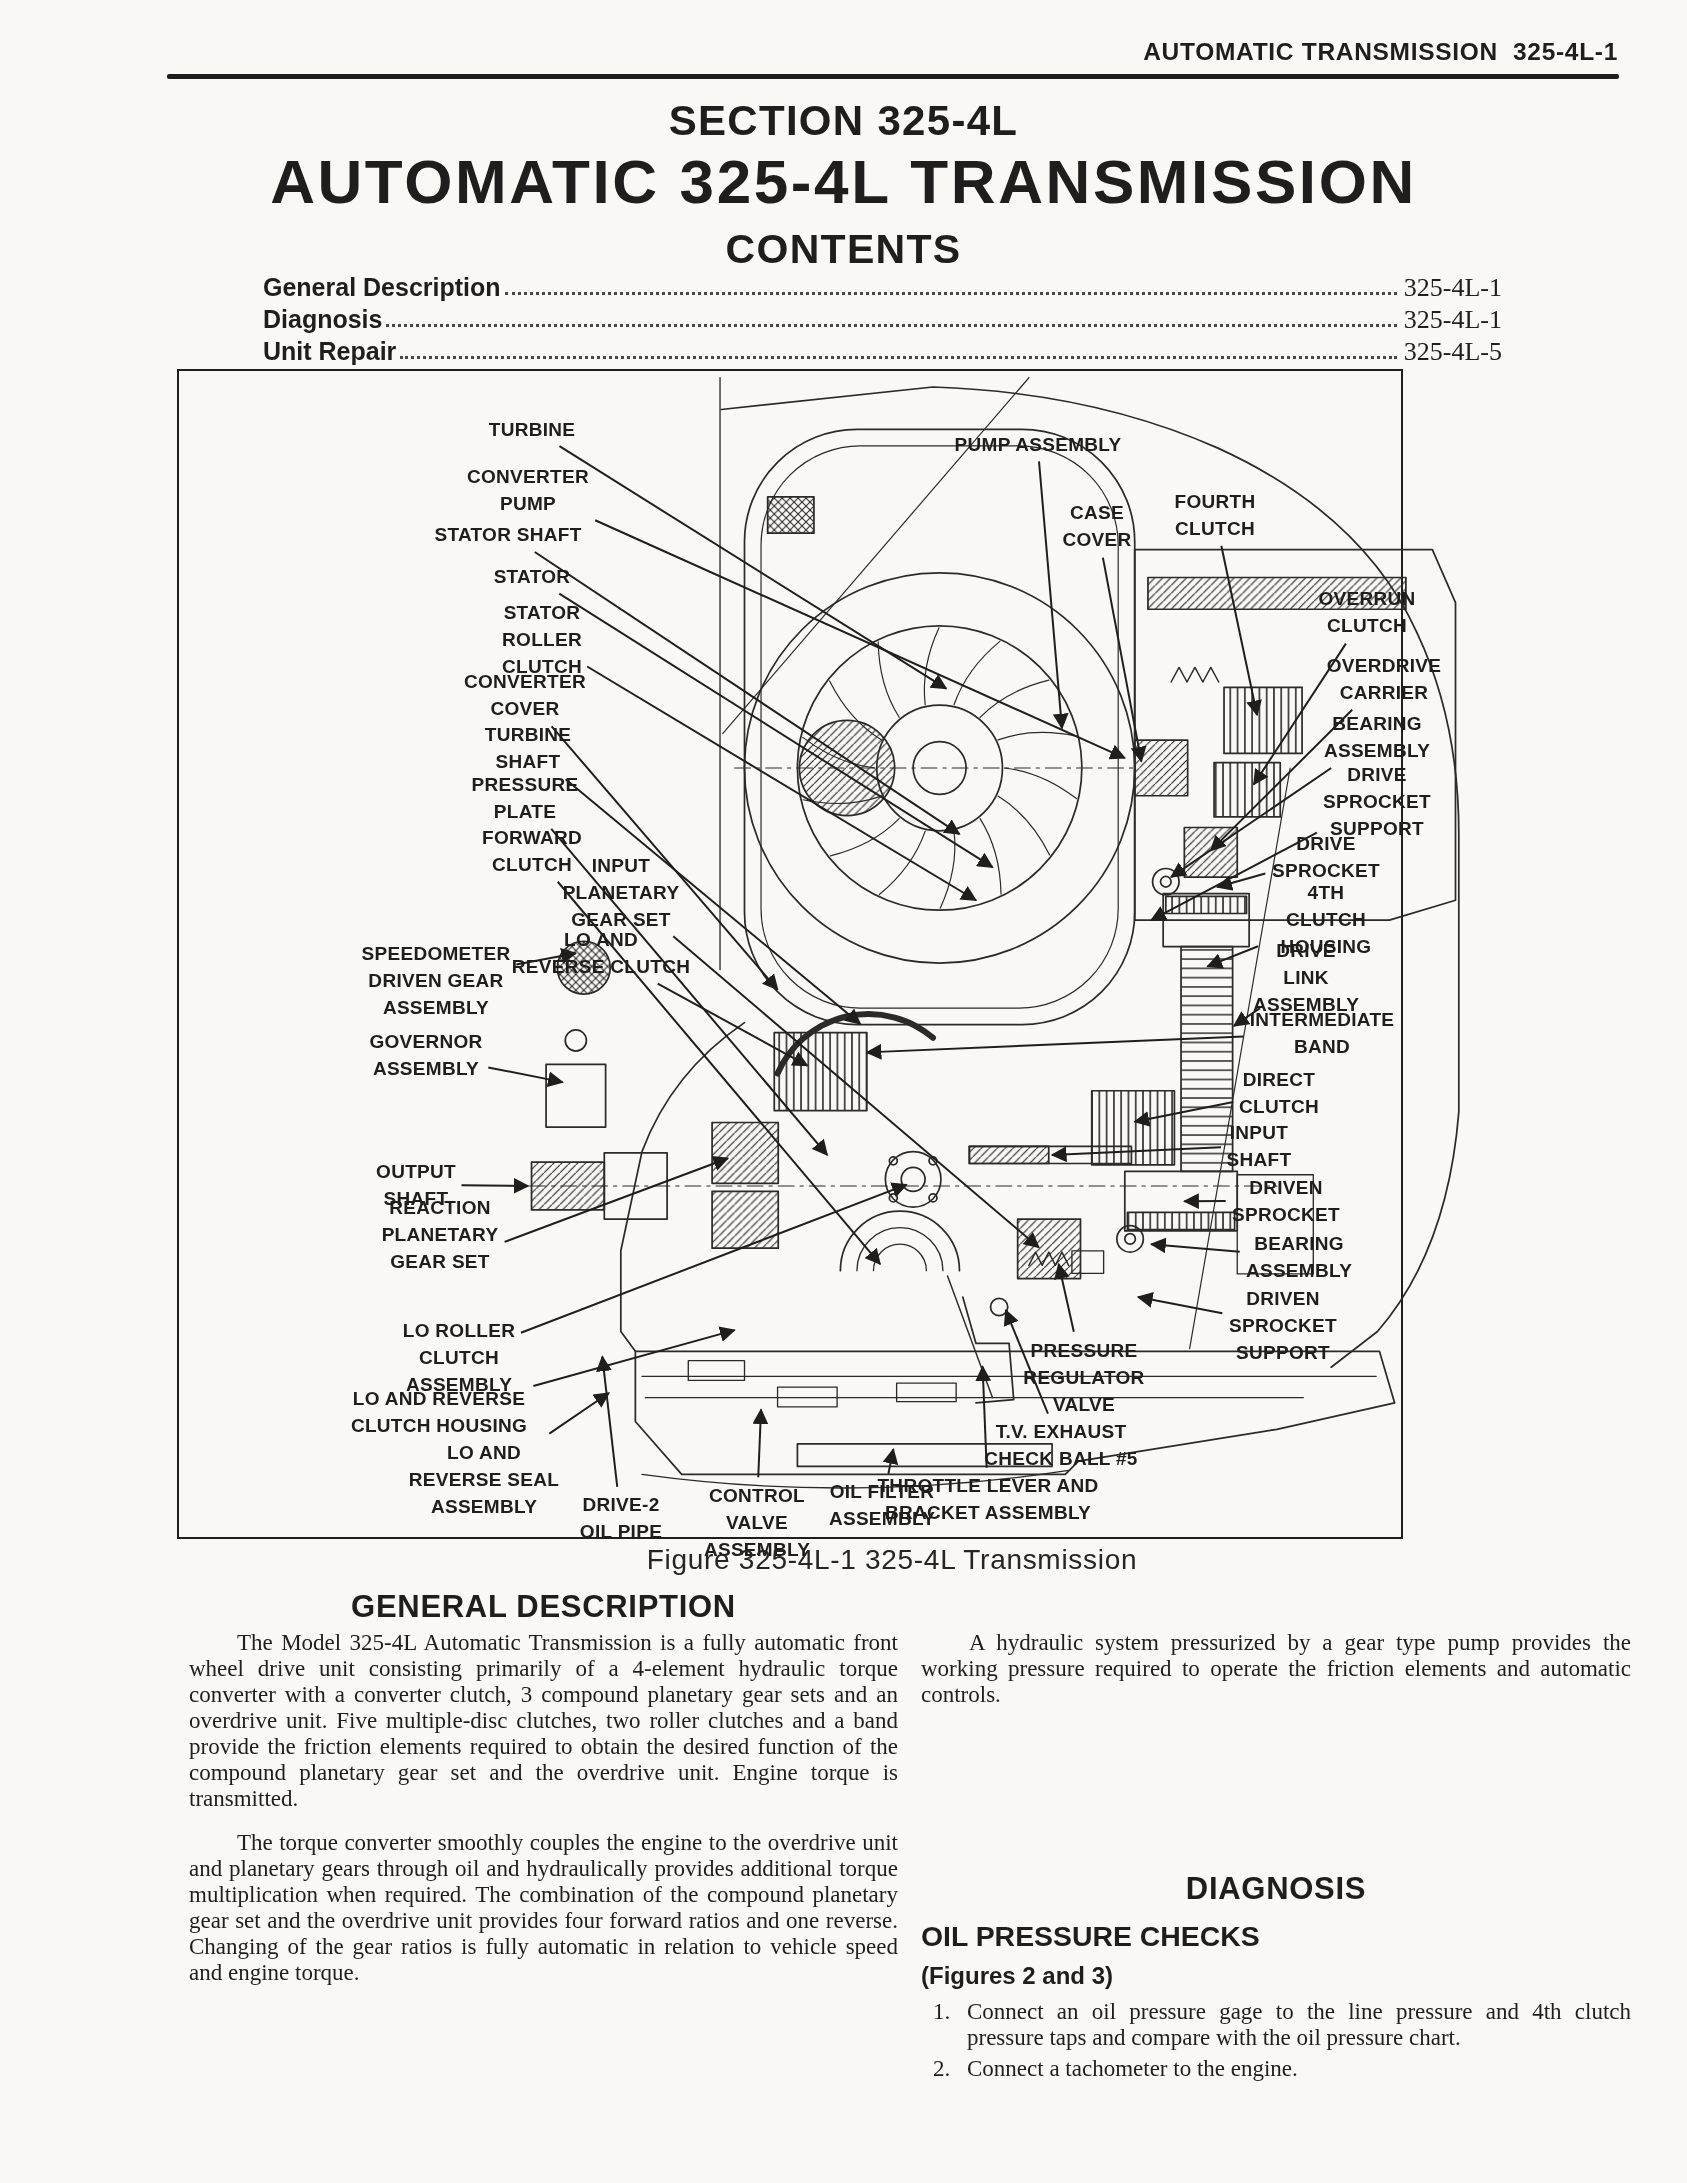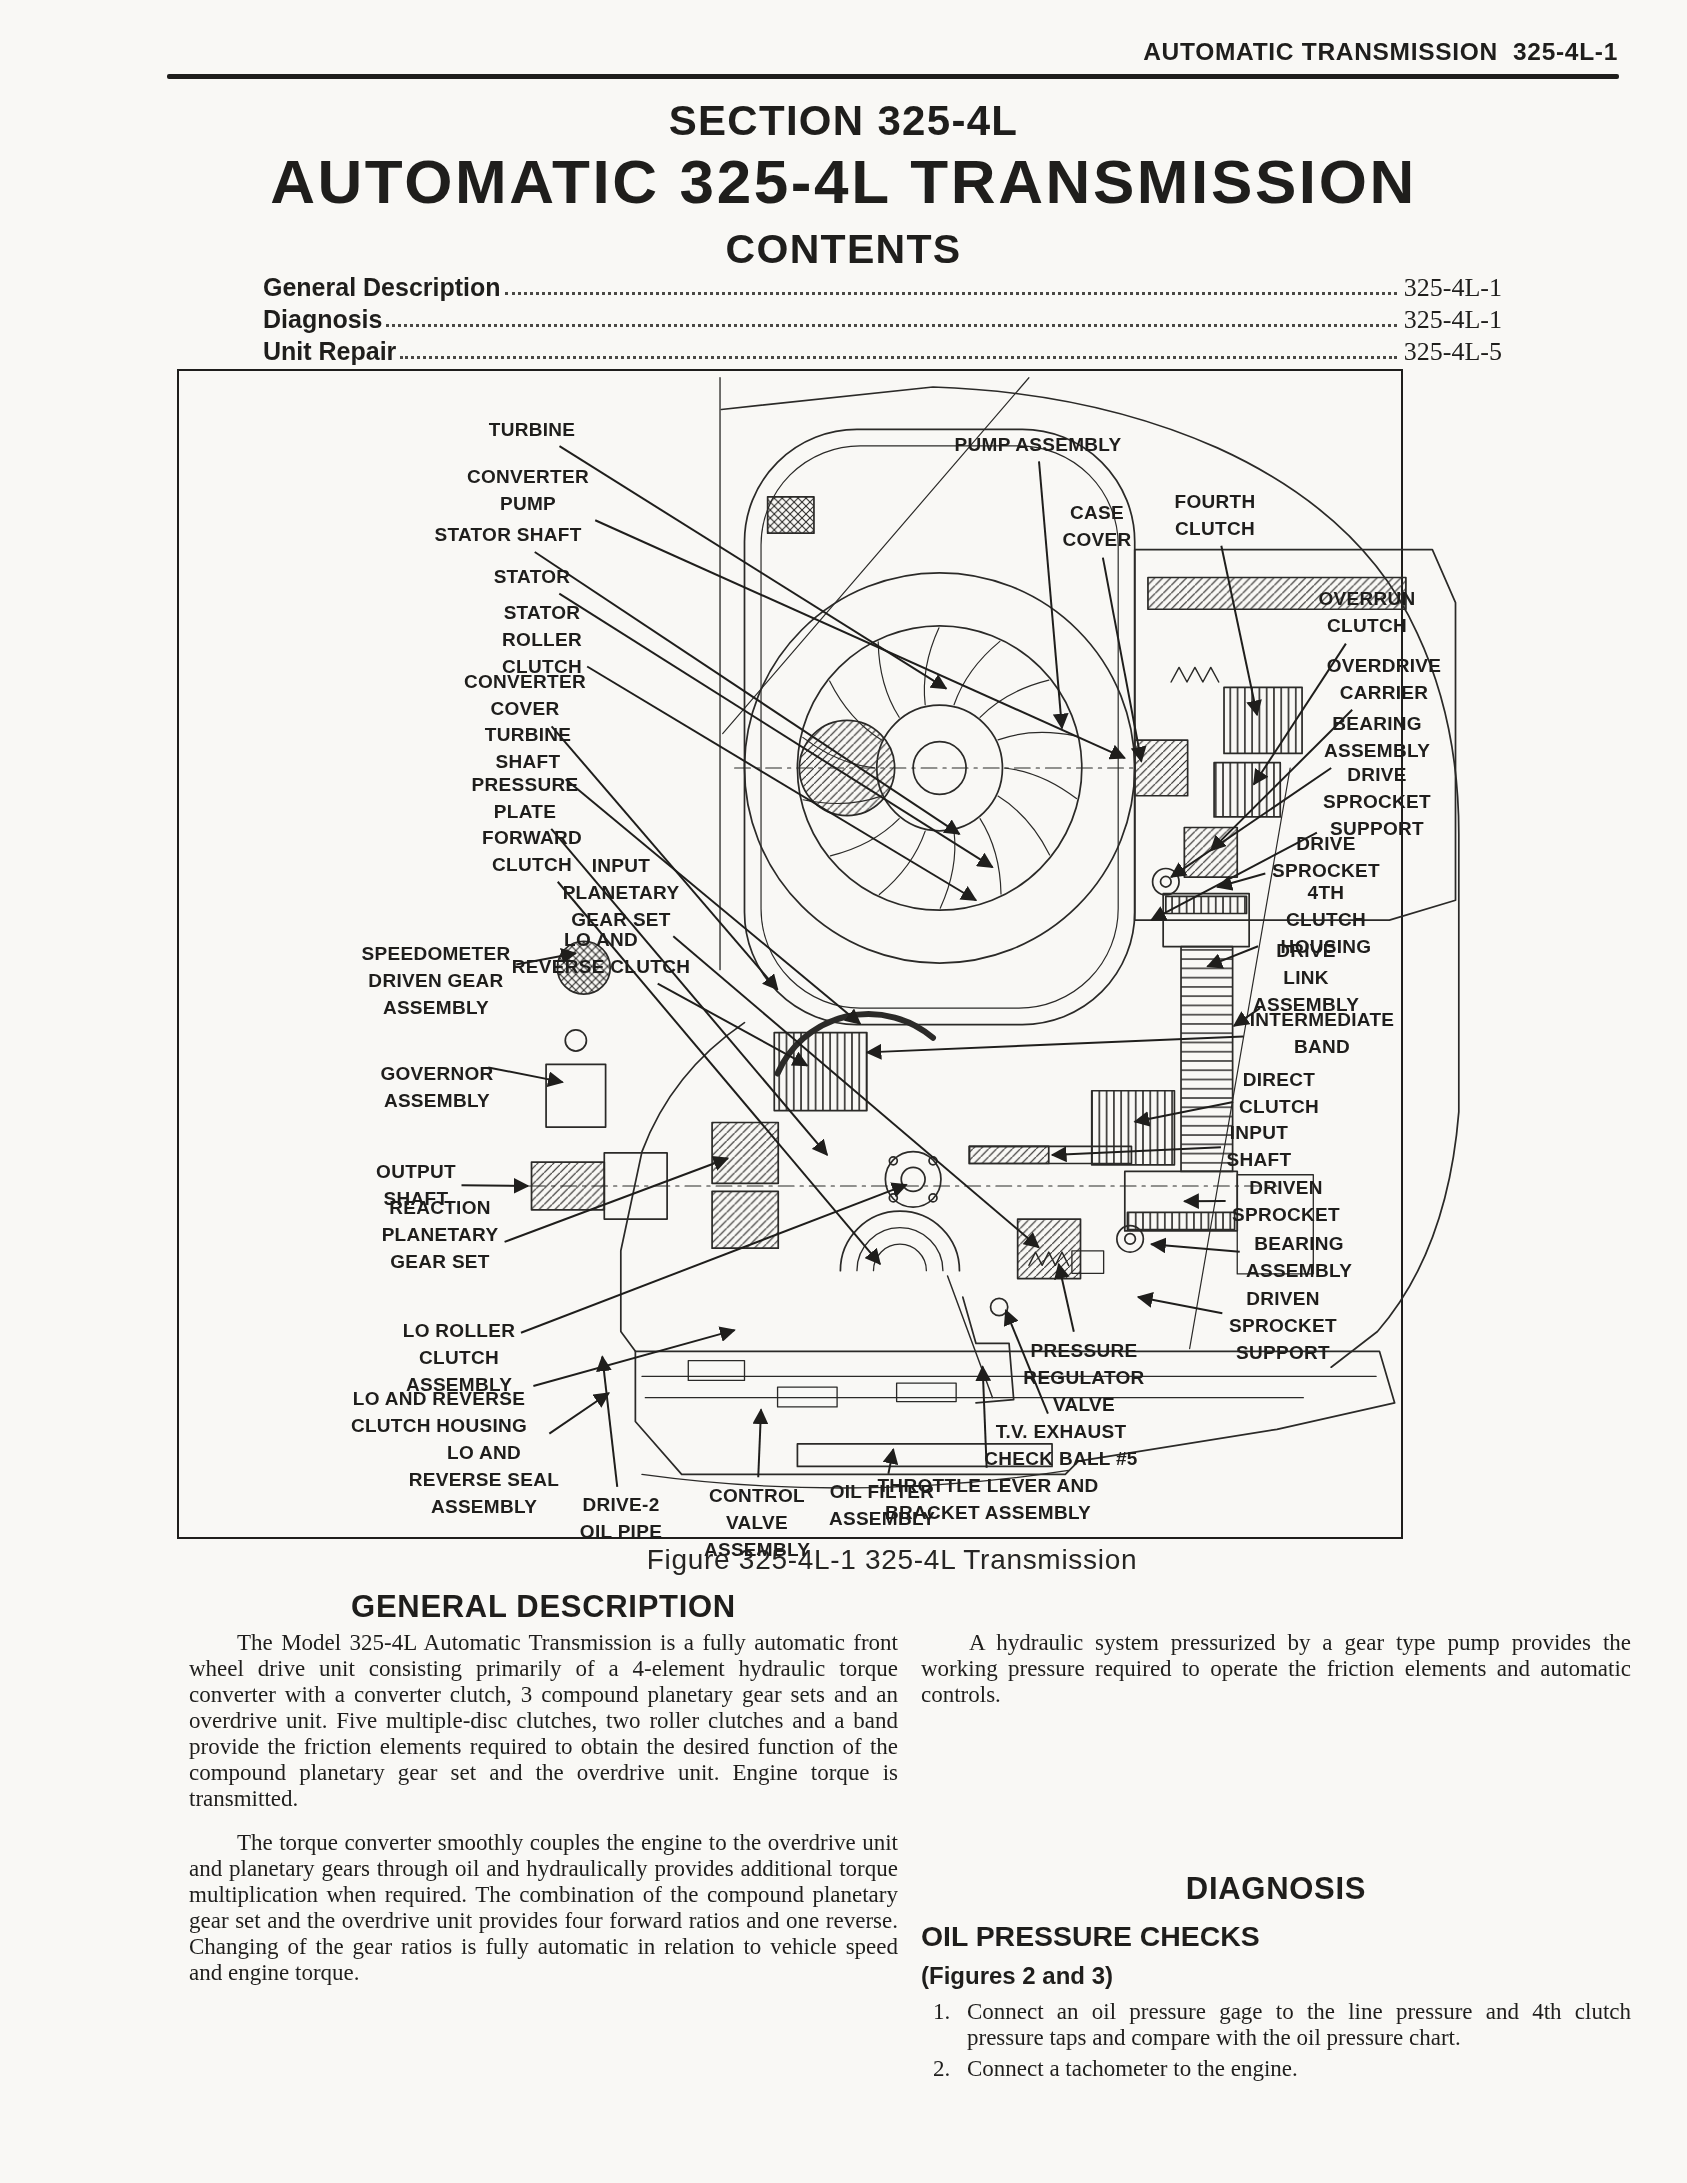--- a/index.html
+++ b/index.html
@@ -293,21 +293,21 @@
         <div class="fig-label" style="left: 353px; top: 480px;">FORWARD
 CLUTCH</div>
         <div class="fig-label" style="left: 442px; top: 521px;">INPUT
 PLANETARY
 GEAR SET</div>
         <div class="fig-label" style="left: 422px; top: 582px;">LO AND
 REVERSE CLUTCH</div>
         <div class="fig-label" style="left: 257px; top: 609px;">SPEEDOMETER
 DRIVEN GEAR
 ASSEMBLY</div>
-        <div class="fig-label" style="left: 258px; top: 684px; margin-top: 32px;">GOVERNOR
+        <div class="fig-label" style="left: 247px; top: 684px;">GOVERNOR
 ASSEMBLY</div>
         <div class="fig-label" style="left: 237px; top: 814px;">OUTPUT
 SHAFT</div>
         <div class="fig-label" style="left: 261px; top: 863px;">REACTION
 PLANETARY
 GEAR SET</div>
         <div class="fig-label" style="left: 280px; top: 986px;">LO ROLLER
 CLUTCH
 ASSEMBLY</div>
         <div class="fig-label" style="left: 260px; top: 1041px;">LO AND REVERSE

